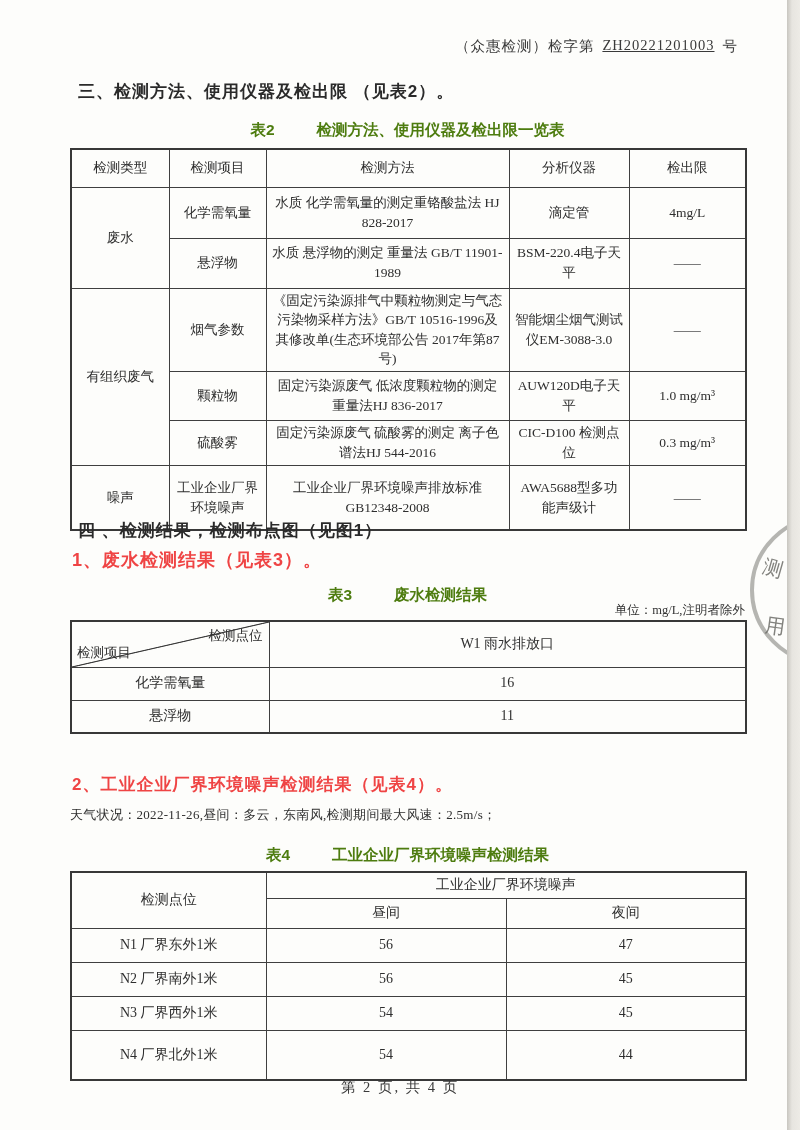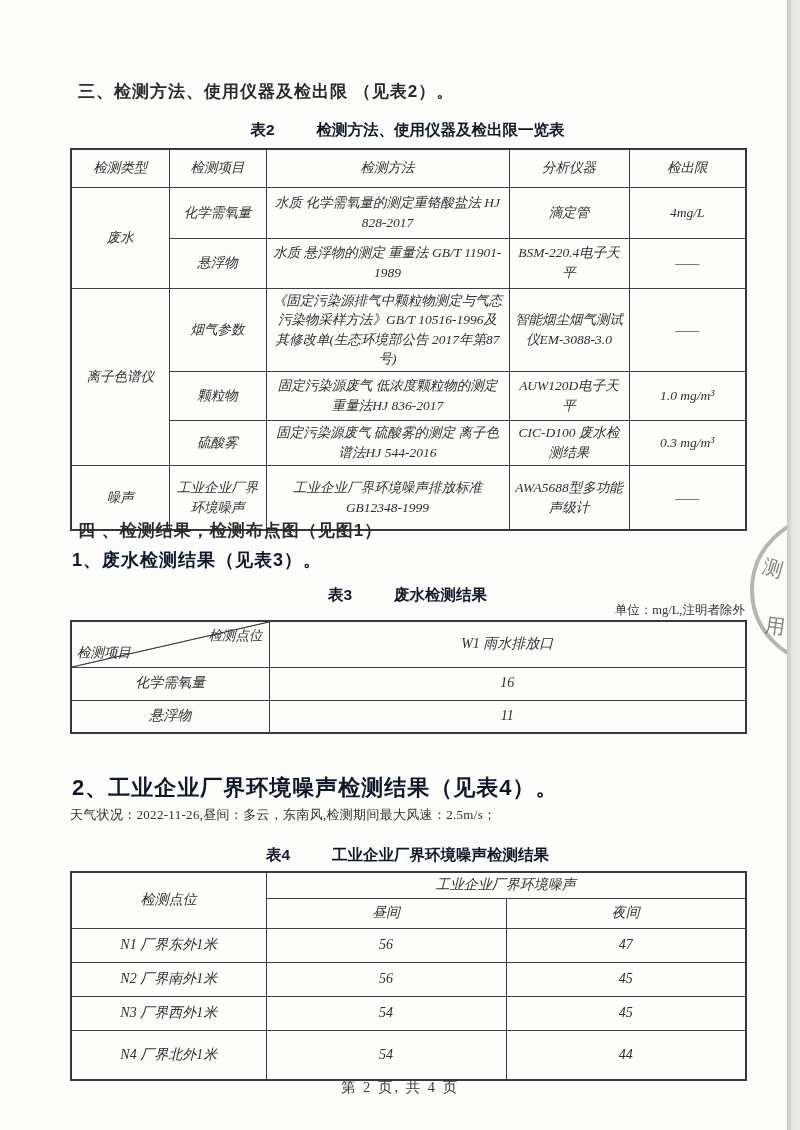--- a/index.html
+++ b/index.html
@@ -10,28 +10,28 @@
   .scan-edge { position:absolute; top:0; right:0; width:13px; height:1130px; z-index:6;
     background:linear-gradient(to right,#c8c6c0 0,#e7e5e0 5px,#edebe6 100%); }
 
   .hdr { position:absolute; top:37px; left:0; width:738px; display:flex; justify-content:flex-end; gap:8px;
     font-size:14.5px; letter-spacing:1px; color:#3a3a3a; }
   .hdr .u { text-decoration:underline; }
 
   .sec-title { position:absolute; left:78px; font-family:"Liberation Sans","DejaVu Sans",sans-serif;
     font-weight:bold; font-size:17px; letter-spacing:1px; color:#2a2a2a; }
   .sub-title { position:absolute; left:72px; font-family:"Liberation Sans","DejaVu Sans",sans-serif;
-    font-weight:bold; font-size:18px; letter-spacing:1px; color:#0f172a; }
+    font-weight:bold; font-size:18px; letter-spacing:1px; color:#ef4444; }
 
   .caption { position:absolute; left:70px; width:675px; display:flex; justify-content:center; gap:42px;
-    font-family:"Liberation Sans","DejaVu Sans",sans-serif; font-weight:bold; font-size:15.5px; color:#0f172a; }
+    font-family:"Liberation Sans","DejaVu Sans",sans-serif; font-weight:bold; font-size:15.5px; color:#4d7c0f; }
 
   table.t { position:absolute; left:70px; border-collapse:collapse; table-layout:fixed; width:675px;
     font-size:13.5px; color:#2e2e2e; }
-  table.t td { border:1.6px solid #3f3f3f; text-align:center; vertical-align:middle; padding:2px 5px; line-height:1.45;font-style:italic; }
+  table.t td { border:1.6px solid #3f3f3f; text-align:center; vertical-align:middle; padding:2px 5px; line-height:1.45; }
   table.t { border:2px solid #383838; }
 
   .unit-note { position:absolute; left:70px; width:675px; text-align:right; font-size:12.5px; color:#333; }
 
   .diag-cell { position:relative; padding:0 !important;
     background:linear-gradient(to bottom right, transparent calc(50% - 1px), #3f3f3f calc(50% - 0.2px), #3f3f3f calc(50% + 0.2px), transparent calc(50% + 1px)); }
   .diag-top { position:absolute; top:4px; right:6px; font-size:13.5px; }
   .diag-bottom { position:absolute; bottom:4px; left:5px; font-size:13.5px; }
 
   .weather { position:absolute; font-size:13px; color:#2f2f2f; letter-spacing:0.3px;text-align:right; }
@@ -46,20 +46,25 @@
   .stamp .c1 { left:9px; top:36px; transform:rotate(16deg); }
   .stamp .c2 { left:11px; top:94px; transform:rotate(8deg); }
 </style>
 </head>
 <body>
 
 <div class="page">
 
   <div class="scan-edge"></div>
 
+  <div class="hdr">
+    <span>（众惠检测）检字第</span>
+    <span class="u">ZH20221201003</span>
+    <span>号</span>
+  </div>
 
   <div class="sec-title" style="top:80px">三、检测方法、使用仪器及检出限 （见表2）。</div>
 
   <div class="caption" style="top:120px">
     <span>表2</span>
     <span>检测方法、使用仪器及检出限一览表</span>
   </div>
 
   <table class="t" style="top:148px">
     <colgroup>
@@ -84,42 +89,42 @@
         <td>滴定管</td>
         <td>4mg/L</td>
       </tr>
       <tr style="height:50px">
         <td>悬浮物</td>
         <td>水质 悬浮物的测定 重量法 GB/T 11901-1989</td>
         <td>BSM-220.4电子天平</td>
         <td>——</td>
       </tr>
       <tr style="height:75px">
-        <td rowspan="3">离子色谱仪</td>
+        <td rowspan="3">有组织废气</td>
         <td>烟气参数</td>
         <td>《固定污染源排气中颗粒物测定与气态污染物采样方法》GB/T 10516-1996及其修改单(生态环境部公告 2017年第87号)</td>
         <td>智能烟尘烟气测试仪EM-3088-3.0</td>
         <td>——</td>
       </tr>
       <tr style="height:49px">
         <td>颗粒物</td>
         <td>固定污染源废气 低浓度颗粒物的测定 重量法HJ 836-2017</td>
         <td>AUW120D电子天平</td>
         <td>1.0 mg/m³</td>
       </tr>
       <tr style="height:45px">
         <td>硫酸雾</td>
         <td>固定污染源废气 硫酸雾的测定 离子色谱法HJ 544-2016</td>
-        <td>CIC-D100 废水检测结果</td>
+        <td>CIC-D100 检测点位</td>
         <td>0.3 mg/m³</td>
       </tr>
       <tr style="height:65px">
         <td>噪声</td>
         <td>工业企业厂界环境噪声</td>
-        <td>工业企业厂界环境噪声排放标准 GB12348-1999</td>
+        <td>工业企业厂界环境噪声排放标准 GB12348-2008</td>
         <td>AWA5688型多功能声级计</td>
         <td>——</td>
       </tr>
     </tbody>
   </table>
 
   <div class="sec-title" style="top:519px">四 、检测结果，检测布点图（见图1）</div>
   <div class="sub-title" style="top:548px">1、废水检测结果（见表3）。</div>
 
   <div class="caption" style="top:585px">
@@ -145,21 +150,21 @@
         <td>化学需氧量</td>
         <td>16</td>
       </tr>
       <tr style="height:33px">
         <td>悬浮物</td>
         <td>11</td>
       </tr>
     </tbody>
   </table>
 
-  <div class="sub-title" style="top:773px; font-size:22px">2、工业企业厂界环境噪声检测结果（见表4）。</div>
+  <div class="sub-title" style="top:773px; font-size:17px">2、工业企业厂界环境噪声检测结果（见表4）。</div>
   <div class="weather" style="top:806px; left:70px">天气状况：2022-11-26,昼间：多云，东南风,检测期间最大风速：2.5m/s；</div>
 
   <div class="caption" style="top:845px">
     <span>表4</span>
     <span>工业企业厂界环境噪声检测结果</span>
   </div>
 
   <table class="t" style="top:871px; font-size:14px">
     <colgroup>
         <col style="width:195px">

